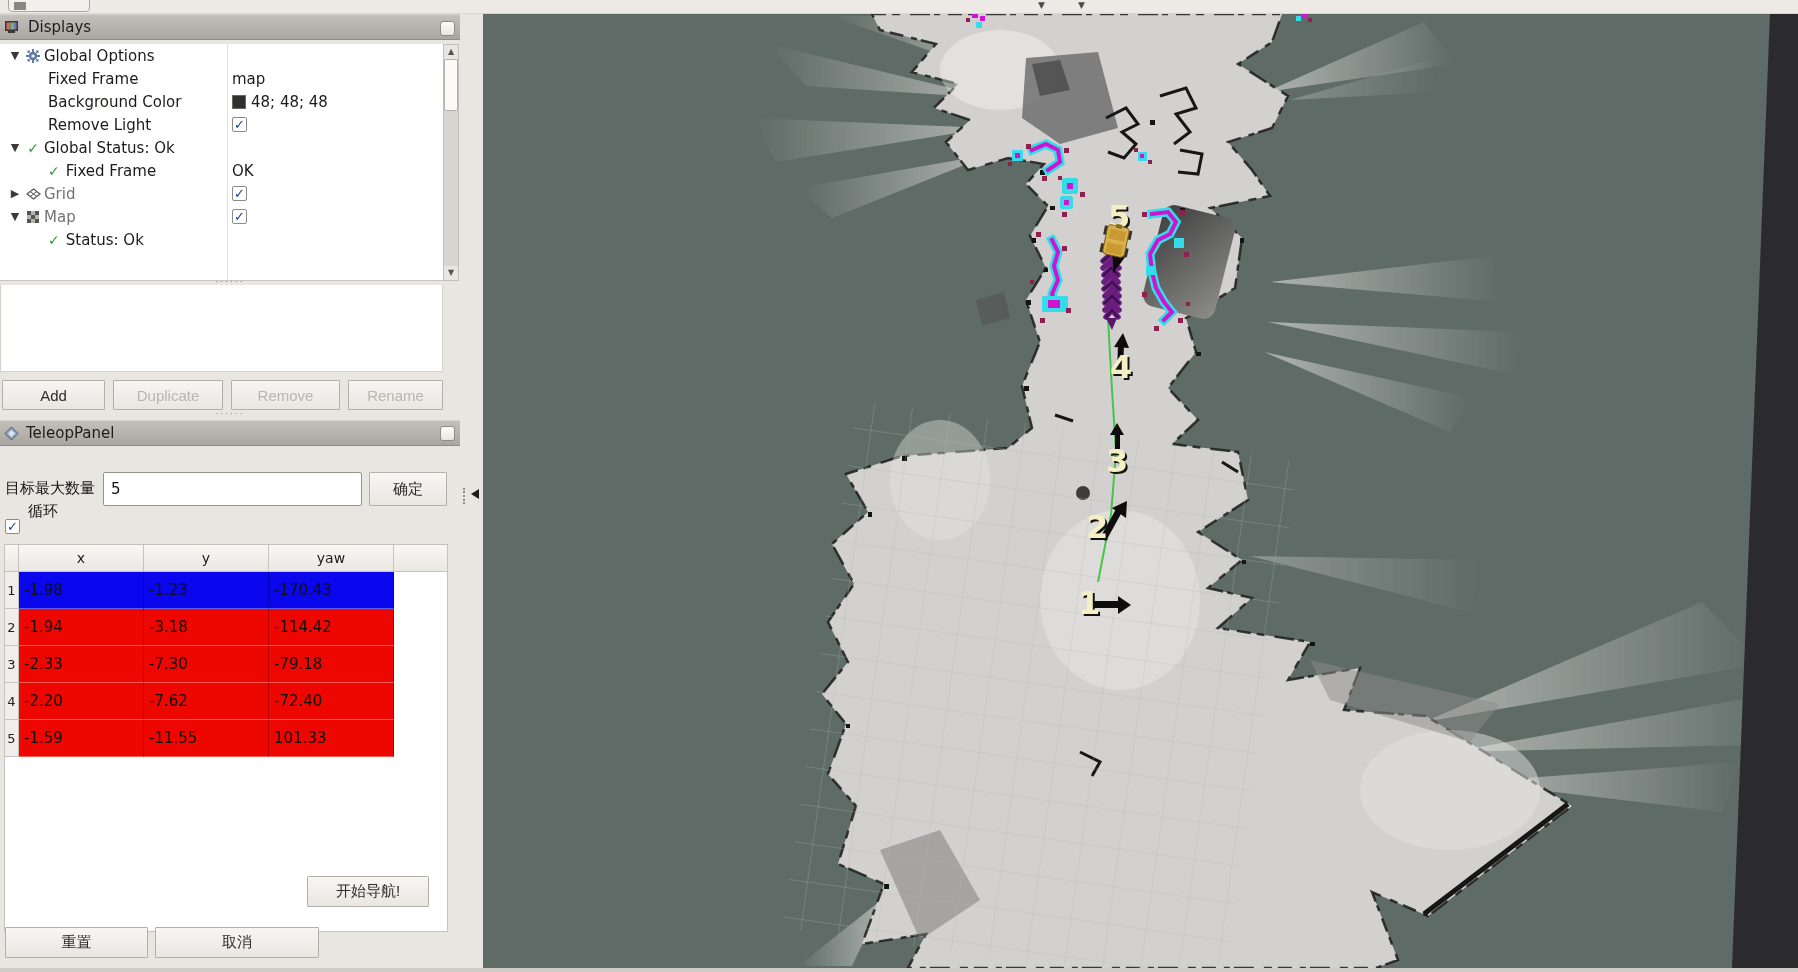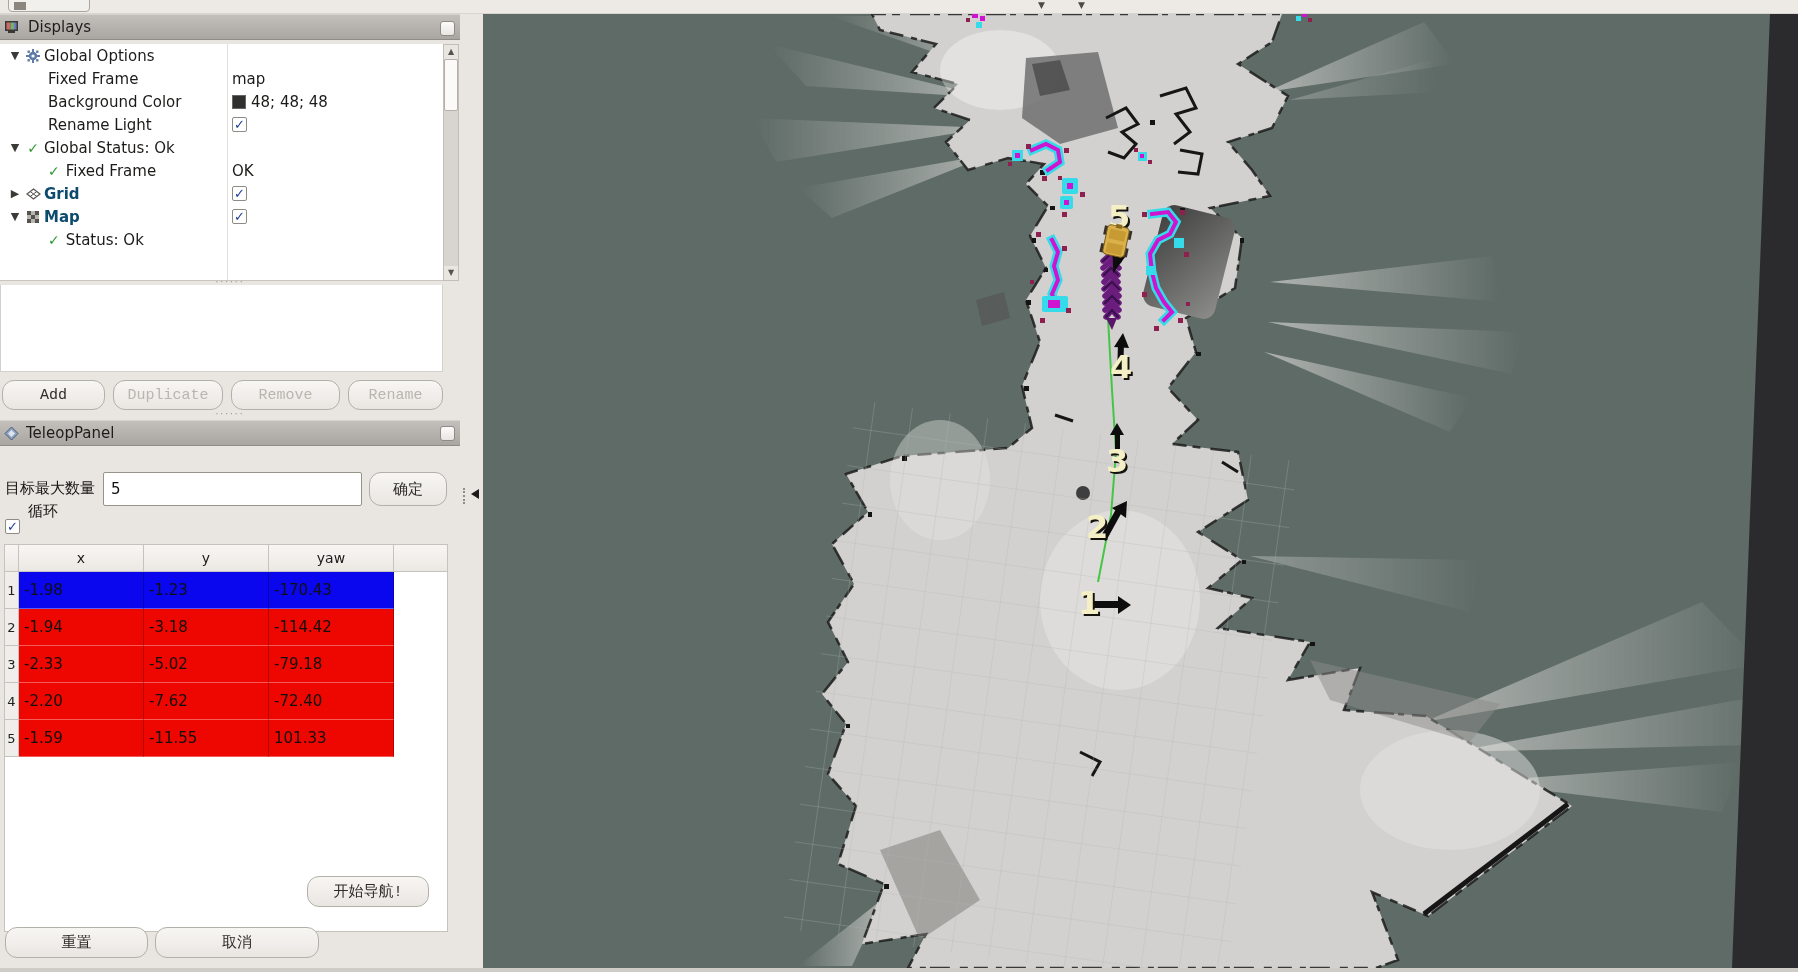--- a/index.html
+++ b/index.html
@@ -24,39 +24,39 @@
     background:linear-gradient(#fdfcfb,#e8e5e1); }
 
   
   #tree { position:absolute; left:0; top:30px; width:443px; height:237px; background:#fff; overflow:hidden;
     border-bottom:1px solid #c9c5c0; }
   #tree .coldiv { position:absolute; left:227px; top:0; width:1px; height:237px; background:#e2e0dd; }
   .trow { position:relative; height:23px; display:flex; align-items:center; font-size:15px; color:#1c1b19; }
   .trow .tw { width:18px; text-align:center; font-size:11px; color:#3c3a37; flex:0 0 18px; }
   .trow .ticon { width:18px; flex:0 0 18px; display:flex; justify-content:center; }
   .trow .lbl { padding-left:2px; }
-  .trow .blue { color:#0c4a6e; font-weight:bold; }
+  .trow .blue { color:#737373; font-weight:normal; }
   .trow .val { position:absolute; left:232px; top:0; height:23px; display:flex; align-items:center; gap:5px; }
   .indent1 { padding-left:44px; } .indent0 { padding-left:6px; }
   .chk { width:15px; height:15px; background:#fff; border:1px solid #8e8a84; border-radius:2px;
     font-size:13px; line-height:13px; font-weight:bold; color:#1c3f96; text-align:center; }
   .swatch { width:14px; height:14px; background:#303030; border:1px solid #6a6762; }
   .greencheck { color:#2f9a33; font-weight:bold; font-size:14px; }
 
   
   #vscroll { position:absolute; left:443px; top:30px; width:16px; height:237px; background:#d8d5d0; border:1px solid #c1beb8; }
   #vscroll .arr { position:absolute; left:0; width:14px; height:14px; font-size:8px; color:#55534f; text-align:center; line-height:14px; background:#e9e6e2; }
   #vscroll .thumb { position:absolute; left:0px; top:14px; width:14px; height:52px; background:#fbfaf8; border:1px solid #b4b0aa; border-radius:2px; }
 
   #emptybox { position:absolute; left:0; top:271px; width:443px; height:87px; background:#fff; border:1px solid #d4d1cc; border-top:none; }
   .splitdots { position:absolute; width:40px; height:4px; color:#9a968f; font-size:9px; letter-spacing:2px; line-height:4px; text-align:center; }
 
   .btn { position:absolute; height:30px; background:linear-gradient(#f8f6f3,#e9e6e2);
-    border:1px solid #b3afa9; border-radius:12px; font-size:15px; color:#2e2c29;
-    display:flex; align-items:center; justify-content:center; font-family:Liberation Mono, monospace; }
+    border:1px solid #b3afa9; border-radius:1px; font-size:15px; color:#2e2c29;
+    display:flex; align-items:center; justify-content:center; font-family:Liberation Sans, sans-serif; }
   .btn.disabled { color:#b9b5af; }
 
   
   #goalrow-label { position:absolute; left:5px; top:465px; font-size:15px; color:#141412; }
   #goalinput { position:absolute; left:103px; top:458px; width:259px; height:34px; background:#fff;
     border:1px solid #989389; border-radius:2px; font-size:15px; padding-left:7px; color:#111; font-family:inherit; }
   #loopchk { position:absolute; left:5px; top:505px; }
   #looplabel { position:absolute; left:28px; top:488px; font-size:15px; color:#141412; }
 
   
@@ -143,21 +143,21 @@
       <div class="trow indent1">
         <span class="lbl" style="padding-left:4px;">Background Color</span>
         <span class="val">
           <span class="swatch"></span>
           <span>48; 48; 48</span>
         </span>
       </div>
 
 
       <div class="trow indent1">
-        <span class="lbl" style="padding-left:4px;">Rename Light</span>
+        <span class="lbl" style="padding-left:4px;">Remove Light</span>
         <span class="val">
             <span class="chk">✓</span>
           </span>
       </div>
 
       <div class="trow indent0">
         <span class="tw">▼</span>
         <span class="ticon greencheck">✓</span>
         <span class="lbl">Global Status: Ok</span>
       </div>
@@ -261,21 +261,21 @@
       </div>
       <div class="trb row-red">
         <div class="td-num">2</div>
         <div class="td">-1.94</div>
         <div class="td">-3.18</div>
         <div class="td">-114.42</div>
       </div>
       <div class="trb row-red">
         <div class="td-num">3</div>
         <div class="td">-2.33</div>
-        <div class="td">-5.02</div>
+        <div class="td">-7.30</div>
         <div class="td">-79.18</div>
       </div>
       <div class="trb row-red">
         <div class="td-num">4</div>
         <div class="td">-2.20</div>
         <div class="td">-7.62</div>
         <div class="td">-72.40</div>
       </div>
       <div class="trb row-red">
         <div class="td-num">5</div>

